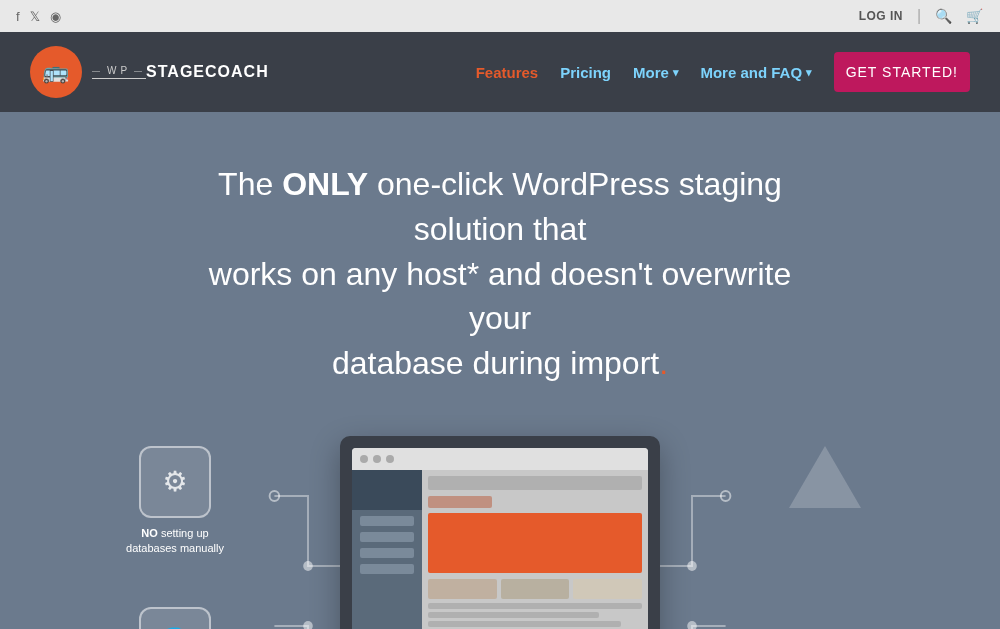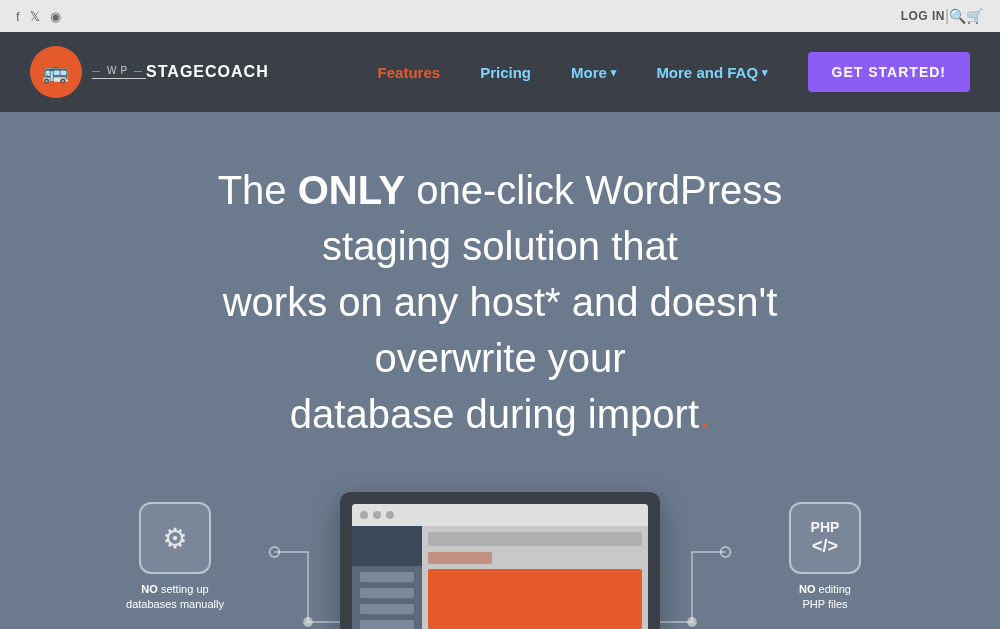--- a/index.html
+++ b/index.html
@@ -8,21 +8,21 @@
     
     .top-bar {
       background: #e8e8e8;
       height: 32px;
       display: flex;
       align-items: center;
       justify-content: space-between;
       padding: 0 16px;
     }
     .top-bar-left { display: flex; gap: 10px; }
-    .top-bar-right { display: flex; align-items: center; }
+    .top-bar-right { display: flex; align-items: center; gap: 14px; }
     .social-icon { color: #666; font-size: 13px; cursor: pointer; }
     .top-bar-right a { color: #555; font-size: 12px; text-decoration: none; font-weight: 600; letter-spacing: 0.5px; }
     .top-bar-divider { color: #aaa; }
     .top-bar-icon { color: #555; font-size: 14px; cursor: pointer; }
 
     
     .navbar {
       background: #3a3f48;
       height: 80px;
       display: flex;
@@ -36,52 +36,52 @@
       background: #e55a2b;
       border-radius: 50%;
       display: flex; align-items: center; justify-content: center;
       font-size: 22px; color: white;
     }
     .logo-text { display: flex; flex-direction: row; }
     .logo-wp { color: #ccc; font-size: 10px; letter-spacing: 4px; border-bottom: 1px solid #ccc; padding-bottom: 1px; margin-bottom: 2px; display: flex; align-items: center; gap: 3px; }
     .logo-wp::before, .logo-wp::after { content: '—'; font-size: 8px; }
     .logo-stagecoach { color: white; font-size: 16px; font-weight: 700; letter-spacing: 1px; text-transform: uppercase; }
 
-    .nav-links { display: flex; align-items: center; gap: 40px; }
+    .nav-links { display: flex; align-items: center; gap: 22px; }
     .nav-link { color: #7dd3fc; text-decoration: none; font-size: 15px; font-weight: 600; }
     .nav-link.active { color: #e55a2b; }
     .nav-link-with-arrow { display: flex; align-items: center; gap: 4px; }
     .nav-link-with-arrow::after { content: '▾'; font-size: 11px; }
     .get-started-btn {
-      background: #8b5cf6;
+      background: #be185d;
       color: white;
       border: none;
-      padding: 12px 24px;
+      padding: 12px 12px;
       border-radius: 4px;
       font-size: 14px;
-      font-weight: 700;
+      font-weight: 400;
       letter-spacing: 1px;
       cursor: pointer;
       text-transform: uppercase;
     }
 
     
     .hero {
       background: #6b7a8d;
       min-height: 517px;
       display: flex;
       flex-direction: column;
       align-items: center;
       padding: 50px 20px 0;
       position: relative;
       overflow: hidden;
     }
     .hero-title {
       color: white;
-      font-size: 40px;
+      font-size: 32px;
       font-weight: 400;
       text-align: center;
       max-width: 650px;
       line-height: 1.4;
       margin-bottom: 40px;
     }
     .hero-title strong { font-weight: 700; }
 
     
     .hero-illustration {
@@ -276,28 +276,20 @@
             </div>
           </div>
         </div>
 
       </div>
 
     </div>
 
     <div style="position:absolute; right:100px; top:10px; display:flex; flex-direction:column; gap:50px;">
 
-      <div class="feature-icon-box">
-        <div class="icon-rounded-rect">
-          <div style="font-size:14px; font-weight:700; color:rgba(255,255,255,0.9); text-align:center; line-height:1.2;">PHP<br><span style="font-size:18px;">&lt;/&gt;</span></div>
-        </div>
-        <div class="feature-icon-label">
-          <strong>NO</strong> editing<br>PHP files
-        </div>
-      </div>
 
       <div class="feature-icon-box">
         <div style="position:relative; margin-bottom:8px;">
           <div style="width:0;height:0;border-left:36px solid transparent;border-right:36px solid transparent;border-bottom:62px solid rgba(255,255,255,0.2);"></div>
 
         </div>
 
       </div>
     </div>
 

